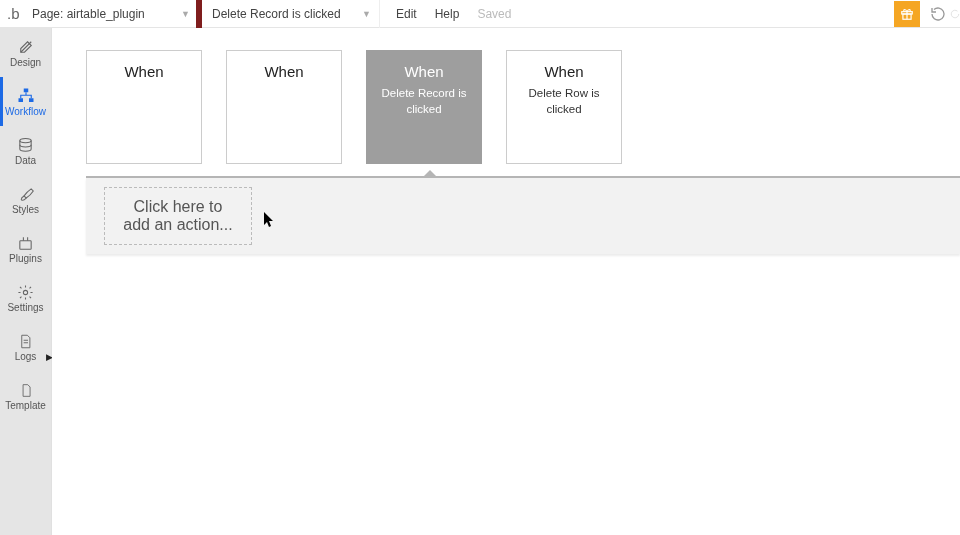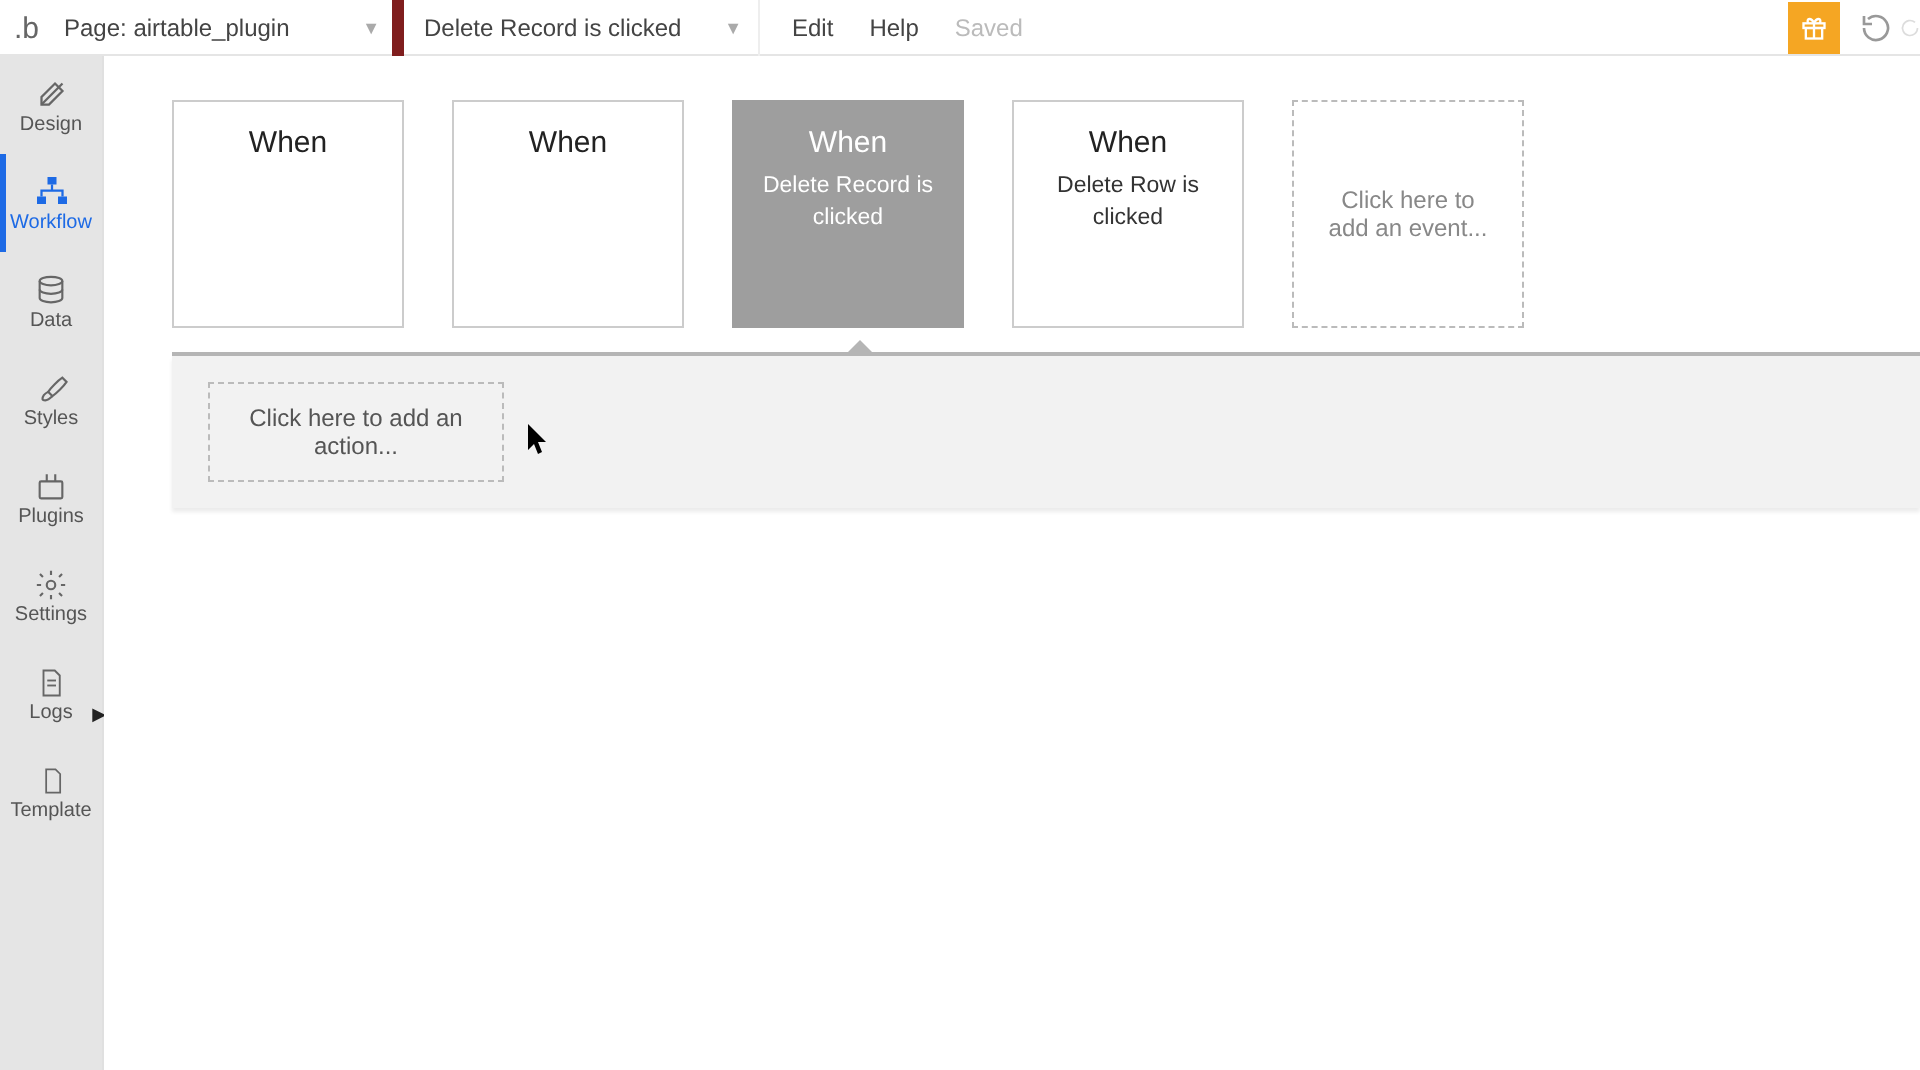--- a/index.html
+++ b/index.html
@@ -34,21 +34,21 @@
 .event-card .desc { font-size: 11.5px; color: #333; text-align: center; line-height: 1.35; }
 .event-card.selected { background: #9e9e9e; border-color: #9e9e9e; }
 .event-card.selected .when, .event-card.selected .desc { color: #fff; }
 .add-event-card { width: 116px; height: 114px; border: 1.5px dashed #bbb; display: flex; align-items: center; justify-content: center; text-align: center; padding: 12px; font-size: 12px; color: #888; cursor: pointer; }
 
 .track-wrap { position: relative; margin-top: 12px; }
 .track-line { height: 2px; background: #b5b5b5; margin-left: 34px; }
 .pointer-up { position: absolute; top: -6px; left: 371px; width: 0; height: 0; border-left: 7px solid transparent; border-right: 7px solid transparent; border-bottom: 7px solid #b5b5b5; }
 
 .actions-area { background: #f2f2f2; margin-left: 34px; height: 76px; display: flex; align-items: center; padding-left: 18px; box-shadow: 0 2px 2px rgba(0,0,0,0.08); }
-.add-action { border: 1.5px dashed #bbb; background: #f2f2f2; font-size: 12px; color: #555; padding: 10px 14px; width: 148px; text-align: center; cursor: pointer; }
+.add-action { border: 1.5px dashed #bbb; background: #f2f2f2; font-size: 16px; color: #555; padding: 10px 14px; width: 148px; text-align: center; cursor: pointer; }
 
 .cursor-arrow { position: absolute; left: 212px; top: 184px; font-size: 12px; color: #000; pointer-events: none; }
 
 svg { display: block; }
 </style>
 </head>
 <body>
 
 <div class="topbar">
   <div class="logo">
@@ -183,23 +183,20 @@
         <div class="when">When</div>
       </div>
       <div class="event-card selected">
         <div class="when">When</div>
         <div class="desc">Delete Record is clicked</div>
       </div>
       <div class="event-card">
         <div class="when">When</div>
         <div class="desc">Delete Row is clicked</div>
       </div>
-      <div class="add-event-card">
-        <span>Click here to add an event...</span>
-      </div>
     </div>
 
     <div class="track-wrap">
       <div class="track-line"></div>
       <div class="pointer-up"></div>
     </div>
 
     <div class="actions-area">
       <div class="add-action">
         <span>Click here to add an action...</span>

